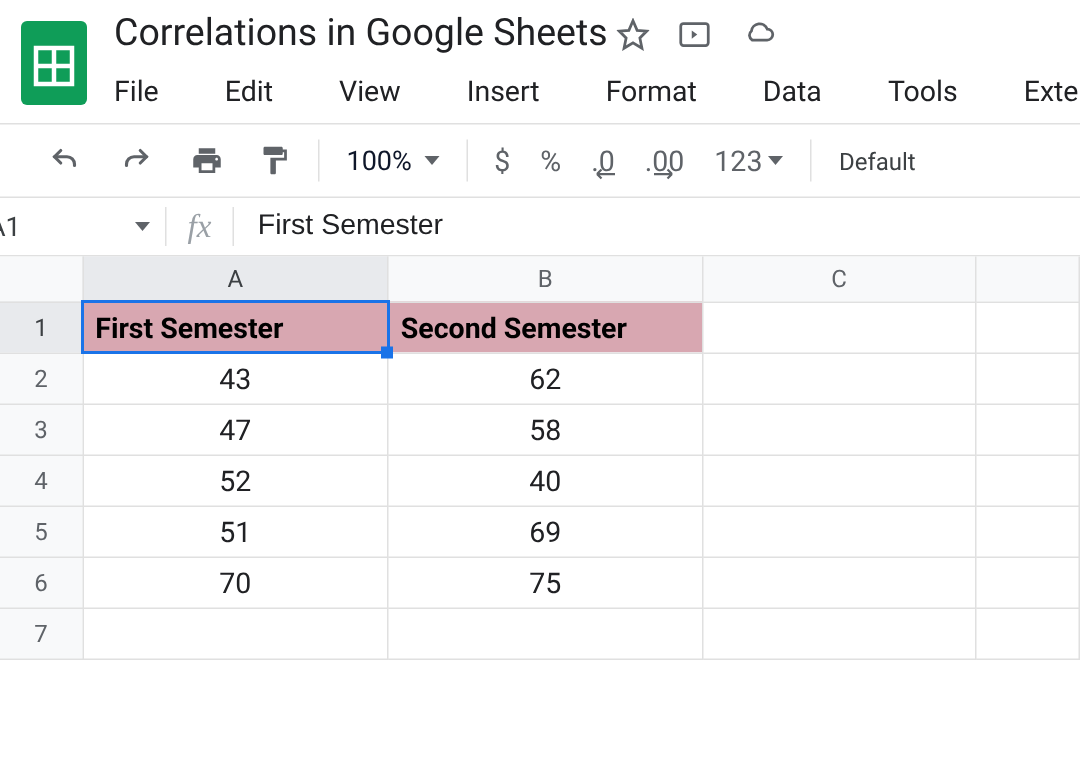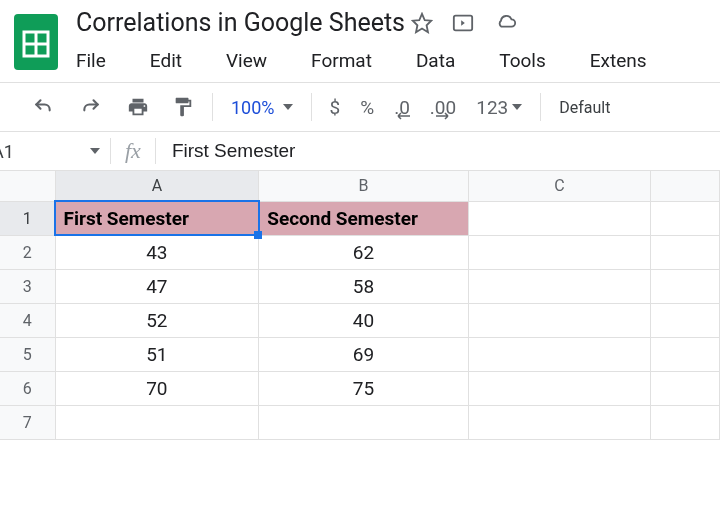--- a/index.html
+++ b/index.html
@@ -80,21 +80,21 @@
     align-items: center;
     gap: 22px;
   }
   .tb-sep {
     width: 1px;
     height: 28px;
     background: #e0e0e0;
     margin: 0 18px;
   }
   .tb-btn { display: inline-flex; align-items: center; cursor: pointer; }
-  .zoom { color: #1d4ed8; font-size: 18px; display:flex; align-items:center; gap:8px;}
+  .zoom { color: #0f172a; font-size: 18px; display:flex; align-items:center; gap:8px;}
   .font-default { color:#3c4043; font-size:16px;}
 
   
   .formula-bar {
     display: flex;
     align-items: center;
     height: 40px;
     border-top: 1px solid #e0e0e0;
     border-bottom: 1px solid #e0e0e0;
   }
@@ -250,20 +250,21 @@
           <svg width="26" height="22" viewBox="0 0 24 24" fill="none" stroke="#5f6368" stroke-width="2">
               <path d="M18 16a4 4 0 0 0 0-8 6 6 0 0 0-11.5 1.5A4 4 0 0 0 7 16h11z"></path>
             </svg>
         </span>
       </div>
     </div>
     <div class="menubar">
       <div class="menu-item">File</div>
       <div class="menu-item">Edit</div>
       <div class="menu-item">View</div>
+      <div class="menu-item">Insert</div>
       <div class="menu-item">Format</div>
       <div class="menu-item">Data</div>
       <div class="menu-item">Tools</div>
       <div class="menu-item">Extens</div>
     </div>
   </div>
 </div>
 
 <div class="divider-h"></div>
 

